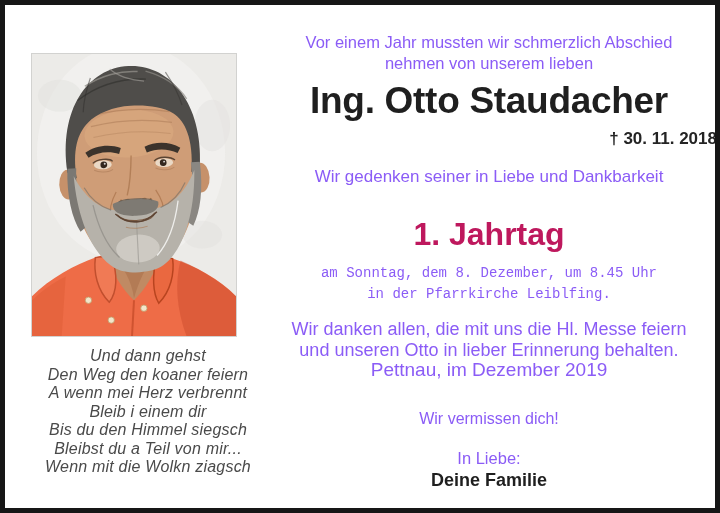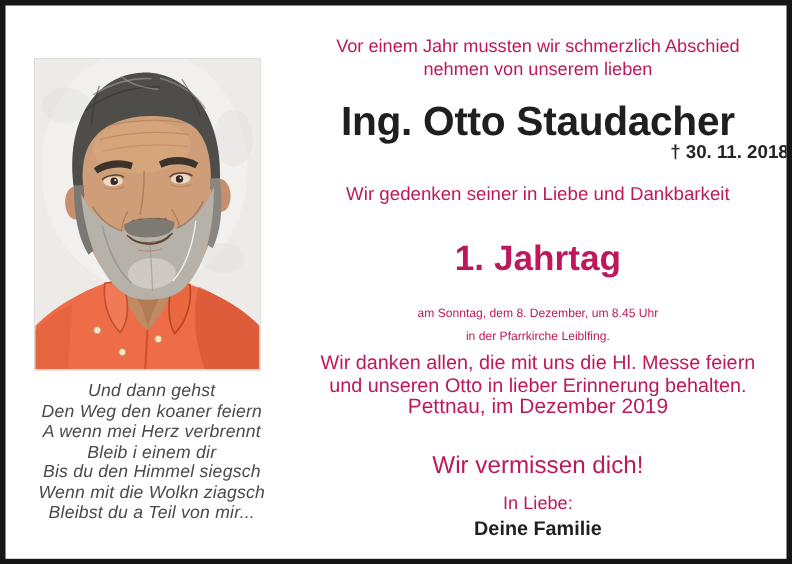--- a/index.html
+++ b/index.html
@@ -14,41 +14,41 @@
   }
   .photo {
     position:absolute; left:26px; top:48px;
     width:206px; height:284px;
     border:1px solid #d2d2d0;
     box-sizing:border-box;
     overflow:hidden;
   }
   .photo svg { display:block; width:100%; height:100%; }
   .poem {
-    position:absolute; left:5px; top:342px; width:256px;
+    position:absolute; left:15px; top:342px; width:256px;
     text-align:center;
     font-style:italic;
     font-size:16px; line-height:18.5px;
     color:#4a4a4a;
     letter-spacing:0.2px;
   }
   .rc {
     position:absolute; left:256px; width:456px;
     text-align:center;
-    color:#be185d;
+    color:#8b5cf6;
   }
   .intro        { top:27px;  font-size:16.5px; line-height:21px; }
-  .name         { top:84px;  font-size:37px; line-height:44px; font-weight:bold; color:#1f1f1f; letter-spacing:-0.3px; }
+  .name         { top:74px;  font-size:37px; line-height:44px; font-weight:bold; color:#1f1f1f; letter-spacing:-0.3px; }
   .ddate        { top:124px; font-size:17px; font-weight:bold; color:#242424;text-align:right; }
   .remembrance  { top:161px; font-size:17px; line-height:21px; }
   .anniversary  { top:211px; font-size:32px; font-weight:bold; color:#be185d; }
-  .service      { top:270px; font-size:11px; line-height:21px; }
+  .service      { top:258px; font-size:14px; line-height:21px;font-family:Liberation Mono, monospace; }
   .thanks       { top:314px; font-size:18px; line-height:21px; }
   .placedate    { top:354px; font-size:19px; }
-  .farewell     { top:405px; font-size:22px; }
+  .farewell     { top:405px; font-size:16px; }
   .closing      { top:444px; font-size:16.5px; }
   .signature    { top:465px; font-size:18px; font-weight:bold; color:#1f1f1f; }
 </style>
 </head>
 <body>
 
 <div class="card">
 
   <div class="photo">
     <svg viewBox="0 0 206 284" preserveAspectRatio="none">
@@ -137,22 +137,22 @@
       </g>
     </svg>
   </div>
 
   <div class="poem">
     <div>Und dann gehst</div>
     <div>Den Weg den koaner feiern</div>
     <div>A wenn mei Herz verbrennt</div>
     <div>Bleib i einem dir</div>
     <div>Bis du den Himmel siegsch</div>
+    <div>Bleibst du a Teil von mir...</div>
     <div>Wenn mit die Wolkn ziagsch</div>
-    <div>Bleibst du a Teil von mir...</div>
   </div>
 
   <div class="rc intro">
     <div>Vor einem Jahr mussten wir schmerzlich Abschied</div>
     <div>nehmen von unserem lieben</div>
   </div>
 
   <div class="rc name">Ing. Otto Staudacher</div>
 
   <div class="rc ddate">† 30. 11. 2018</div>

